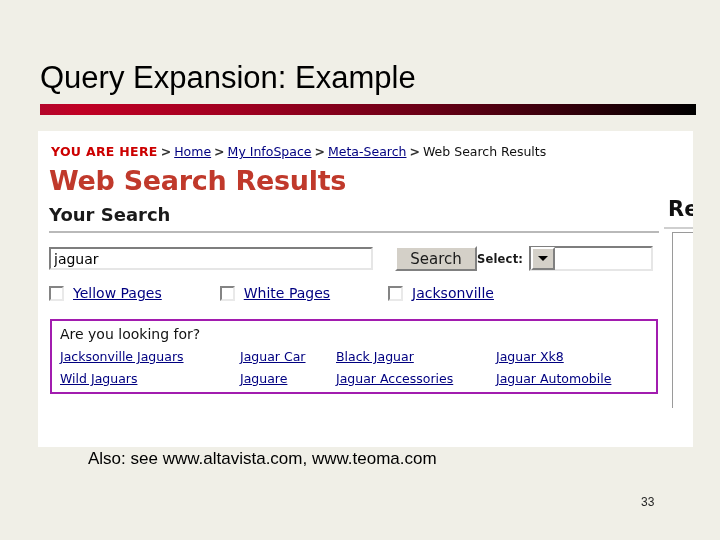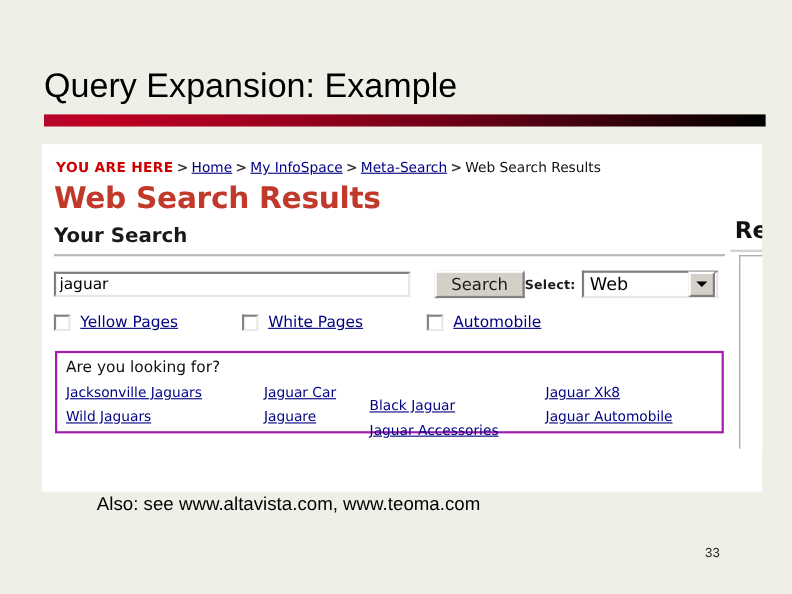--- a/index.html
+++ b/index.html
@@ -277,21 +277,21 @@
   .sugg-link {
     position: absolute;
     font-size: 12.5px;
     color: #000080;
     text-decoration: underline;
     white-space: nowrap;
     cursor: pointer;
   }
   .c1 { left: 0px; }
   .c2 { left: 180px; }
-  .c3 { left: 276px; margin-top: 12px; }
+  .c3 { left: 276px; }
   .c4 { left: 436px; }
 
   
   .caption {
     position: absolute;
     left: 88px;
     top: 449px;
     font-size: 17px;
     color: #000000;
     white-space: nowrap;
@@ -323,39 +323,38 @@
 
   <div class="right-col-rule"></div>
   <div class="right-col">Re</div>
   <div class="right-col-box"></div>
 
   <div class="search-row">
     <input class="q-input" type="text" value="jaguar" style="">
     <button class="btn-search">Search</button>
     <span class="select-label">Select:</span>
     <div class="sel-wrap">
-      <span class="sel-value">Web</span>
       <span class="sel-arrow">
           <i></i>
         </span>
     </div>
   </div>
 
   <div class="cb-row">
     <div class="cb-item">
       <span class="cb-box"></span>
       <span class="cb-label">Yellow Pages</span>
     </div>
     <div class="cb-item">
       <span class="cb-box"></span>
       <span class="cb-label">White Pages</span>
     </div>
     <div class="cb-item">
       <span class="cb-box"></span>
-      <span class="cb-label">Automobile</span>
+      <span class="cb-label">Jacksonville</span>
     </div>
   </div>
 
   <div class="sugg">
     <div class="sugg-title">Are you looking for?</div>
     <div class="sugg-grid">
       <div class="sugg-line">
         <span class="sugg-link c1">Jacksonville Jaguars</span>
         <span class="sugg-link c2">Jaguar Car</span>
         <span class="sugg-link c3">Black Jaguar</span>

